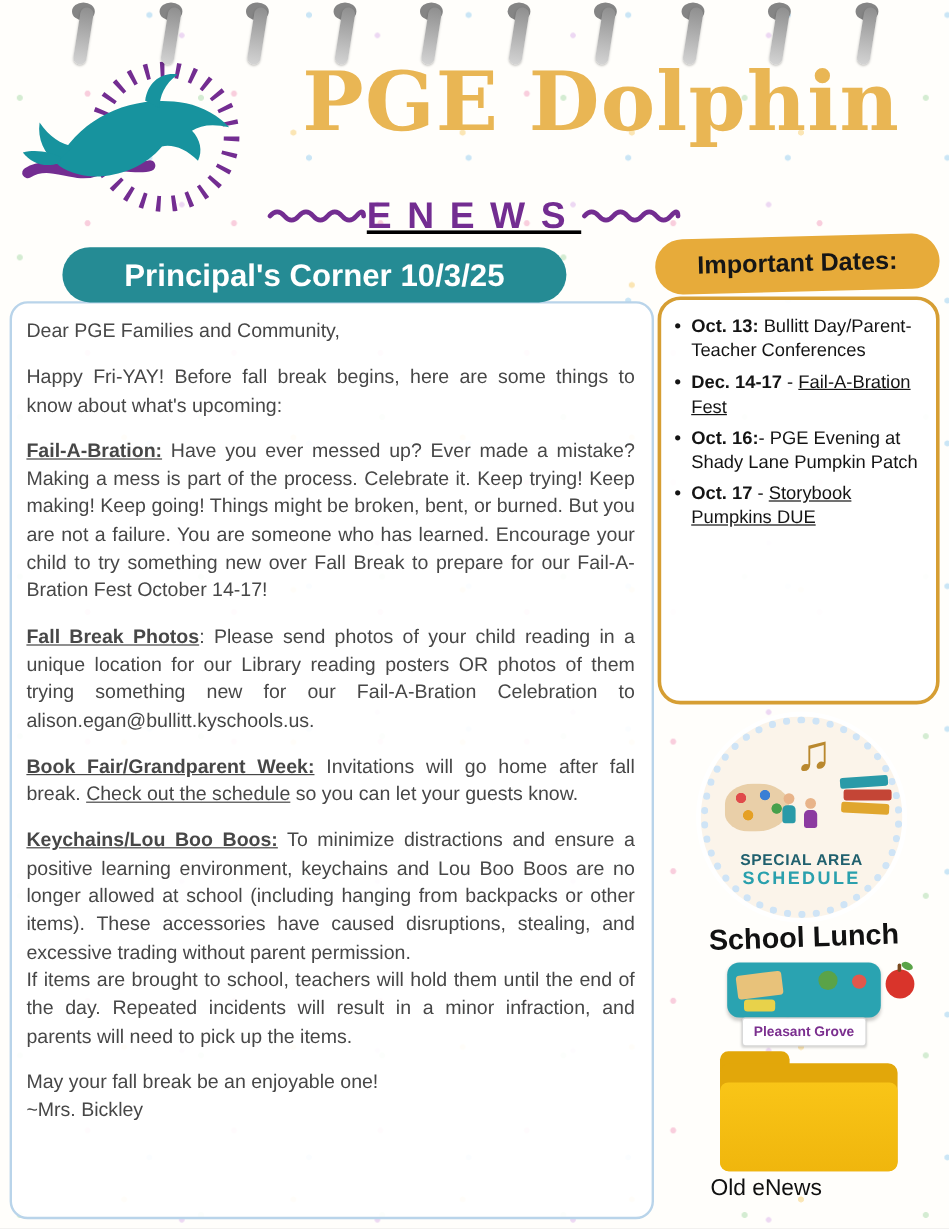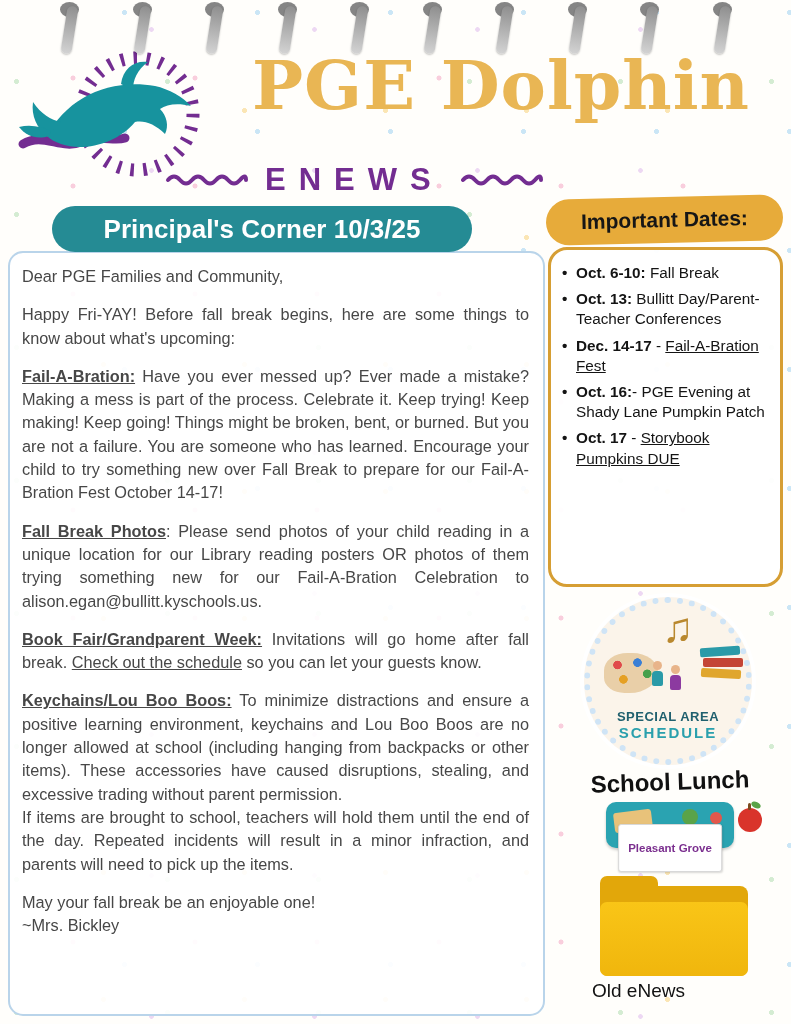--- a/index.html
+++ b/index.html
@@ -21,21 +21,21 @@
   .ring{position:relative;width:26px;height:56px;}
   .ring .hole{position:absolute;top:0;left:4px;width:19px;height:15px;border-radius:50%;background:#858585;}
   .ring .wire{position:absolute;top:4px;left:8px;width:11px;height:48px;border-radius:9px;
     background:linear-gradient(180deg,#8f8f8f,#d3d3d3);transform:rotate(9deg);box-shadow:0 1px 2px rgba(0,0,0,.25);}
   
   .logo{position:absolute;left:16px;top:40px;width:212px;height:150px;}
   .masthead-title{
     position:absolute;left:222px;top:50px;width:558px;text-align:center;
     font-family:"DejaVu Serif",serif;font-weight:bold;
     font-size:68px;line-height:1.05;color:#e9b654;letter-spacing:1px;white-space:nowrap;}
-  .enews-row{position:absolute;left:165px;top:162px;width:460px;display:flex;align-items:center;gap:16px;}
+  .enews-row{position:absolute;left:165px;top:162px;width:460px;display:flex;align-items:center;justify-content:center;text-decoration:underline;}
   .enews-text{font-size:31px;font-weight:800;letter-spacing:13px;color:#732d91;}
   
   .pc-heading{position:absolute;left:52px;top:206px;width:420px;height:46px;background:#258b94;border-radius:24px;
     display:flex;align-items:center;justify-content:center;font-size:26px;font-weight:800;color:#ffffff;z-index:3;}
   .body-box{position:absolute;left:8px;top:251px;width:537px;height:765px;box-sizing:border-box;
     border:2.5px solid #b9d4ea;border-radius:15px;background:rgba(255,255,255,.92);
     padding:12px 14px 0 12px;color:#474747;font-size:16.3px;line-height:1.43;z-index:2;}
   .body-box p{margin:0 0 15px;}
   .body-box p.justify{text-align:justify;}
   .b{font-weight:700;}
@@ -80,21 +80,21 @@
   .lunch-title{font-size:24px;font-weight:800;color:#111;transform:rotate(-2deg);}
   .tray{position:relative;width:128px;height:46px;margin:6px auto 0;background:#2aa3b1;border-radius:10px;box-shadow:0 2px 3px rgba(0,0,0,.2);}
   .tray .sandwich{position:absolute;left:8px;top:9px;width:38px;height:20px;background:#e8c27a;border-radius:3px;transform:rotate(-7deg);}
   .tray .veg{position:absolute;right:36px;top:7px;width:16px;height:16px;border-radius:50%;background:#5aa348;}
   .tray .fruit{position:absolute;right:12px;top:10px;width:12px;height:12px;border-radius:50%;background:#e2574c;}
   .tray .side{position:absolute;left:14px;bottom:5px;width:26px;height:10px;border-radius:3px;background:#e8d24a;}
   .apple{position:absolute;right:6px;top:40px;width:24px;height:24px;border-radius:50%;background:#d9342b;}
   .apple::before{content:"";position:absolute;top:-5px;left:10px;width:3px;height:7px;background:#7a4a1e;border-radius:2px;}
   .apple::after{content:"";position:absolute;top:-6px;left:13px;width:10px;height:6px;background:#5aa348;border-radius:50% 50% 50% 50%;transform:rotate(25deg);}
   .pg-banner{position:absolute;left:50%;transform:translateX(-50%);bottom:0;background:#fff;border:1px solid #d8d8d8;
-    border-radius:3px;padding:17px 9px;font-size:11.5px;font-weight:700;color:#7b2f8f;box-shadow:0 1px 2px rgba(0,0,0,.15);white-space:nowrap;}
+    border-radius:3px;padding:5px 9px;font-size:11.5px;font-weight:700;color:#7b2f8f;box-shadow:0 1px 2px rgba(0,0,0,.15);white-space:nowrap;}
   
   .folder{position:absolute;left:600px;top:876px;width:148px;height:100px;cursor:pointer;}
   .folder .back{position:absolute;left:0;right:0;top:10px;bottom:0;background:#e2a70a;border-radius:8px;}
   .folder .tab{position:absolute;top:0;left:0;width:58px;height:18px;background:#e2a70a;border-radius:7px 7px 0 0;}
   .folder .front{position:absolute;left:0;right:0;bottom:0;height:74px;background:linear-gradient(180deg,#f9c517,#f0b60d);border-radius:7px;}
   .old-label{position:absolute;left:592px;top:980px;width:164px;text-align:left;font-size:19px;color:#111;}
 </style>
 </head>
 <body>
 
@@ -171,21 +171,20 @@
         <p class="justify"><span class="b u">Fall Break Photos</span><span>:  Please send photos of your child reading in a unique location for our Library reading posters OR photos of them trying something new for our Fail-A-Bration Celebration to alison.egan@bullitt.kyschools.us.</span></p>
         <p class="justify"><span class="b u">Book Fair/Grandparent Week:</span><span> Invitations will go home after fall break.  </span><span class="u">Check out the schedule</span><span> so you can let your guests know.</span></p>
         <p class="justify"><span class="b u">Keychains/Lou Boo Boos:</span><span> To minimize distractions and ensure a positive learning environment, keychains and Lou Boo Boos are no longer allowed at school (including hanging from backpacks or other items). These accessories have caused disruptions, stealing, and excessive trading without parent permission.</span><br><span>If items are brought to school, teachers will hold them until the end of the day. Repeated incidents will result in a minor infraction, and parents will need to pick up the items.</span></p>
         <p><span>May your fall break be an enjoyable one!</span><br><span>~Mrs. Bickley</span></p>
       </div>
   </div>
 
   <div class="id-heading">Important Dates:</div>
   <div class="id-box">
     <ul>
-        <li><span class="b">Oct. 6-10:</span><span> Fall Break</span></li>
         <li><span class="b">Oct. 13:</span><span> Bullitt Day/Parent-Teacher Conferences</span></li>
         <li><span class="b">Dec. 14-17</span><span> - </span><span class="u">Fail-A-Bration Fest</span></li>
         <li><span class="b">Oct. 16:</span><span>- PGE Evening at Shady Lane Pumpkin Patch</span></li>
         <li><span class="b">Oct. 17</span><span> - </span><span class="u">Storybook Pumpkins DUE</span></li>
       </ul>
   </div>
 
   <div class="special">
     <div class="palette"></div>
     <div class="music-note">♫</div>

